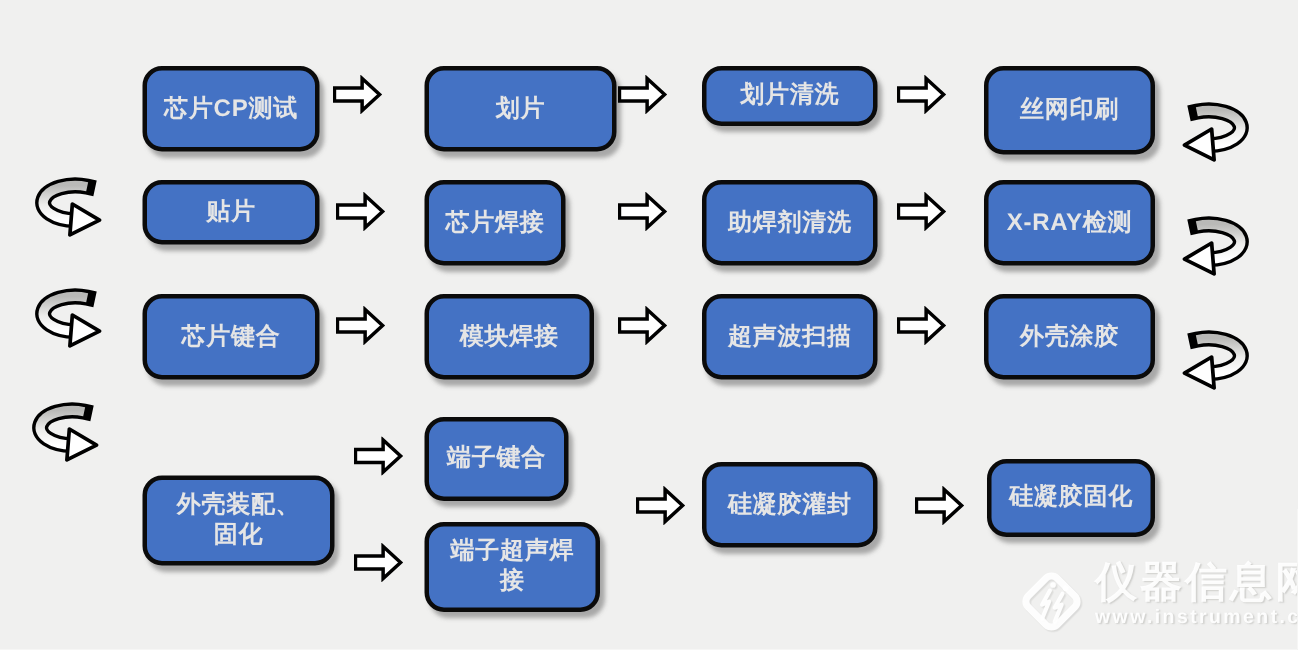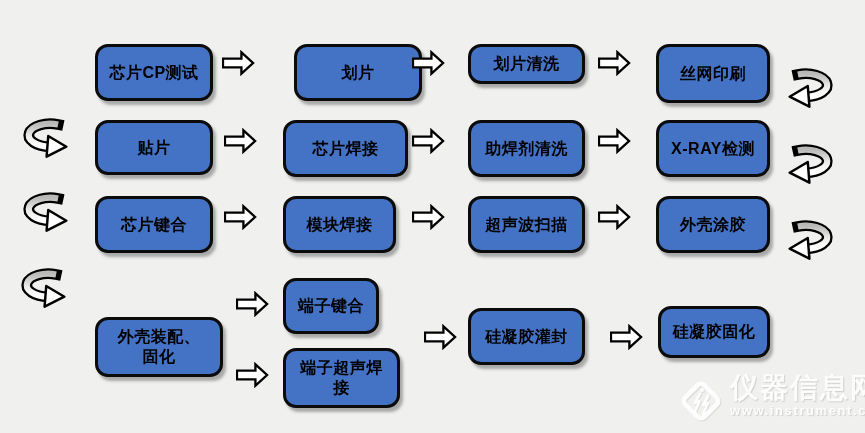--- a/index.html
+++ b/index.html
@@ -11,21 +11,21 @@
   .pbox {
     position:absolute;
     background:#4472c4;
     border:3.5px solid #0b0b0b;
     border-radius:13px;
     box-shadow:3px 4px 3px rgba(110,110,110,0.55);
     display:flex; align-items:center; justify-content:center;
     box-sizing:border-box;
   }
   .plabel {
-    color:#000000; font-weight:bold; font-size:16px;
+    color:#e5e5e5; font-weight:bold; font-size:16px;
     text-align:center; white-space:pre-line; line-height:1.25;
     letter-spacing:0.5px;
   }
   .barrow { position:absolute; width:33px; height:26px; }
   .loop { position:absolute; width:56px; height:48px; }
   .flip { transform:scaleX(-1); }
   .watermark {
     position:absolute; left:678px; top:374px;
     display:flex; align-items:flex-start; gap:6px;
     color:rgba(255,255,255,0.92);
@@ -62,34 +62,34 @@
         <path d="M29 17 l-5 9 4.5 -2 -4.5 11" fill="none" stroke="currentColor" stroke-width="2.6" stroke-linejoin="round" stroke-linecap="round"></path>
         <circle cx="23" cy="11.5" r="1.8" fill="currentColor"></circle>
         <circle cx="31" cy="13.5" r="1.8" fill="currentColor"></circle>
       </g>
     </defs>
   </svg>
 
   <div class="pbox" style="left:95px;top:44px;width:118px;height:57px">
     <span class="plabel">芯片CP测试</span>
   </div>
-  <div class="pbox" style="left:294px;top:44px;width:128px;height:57px">
+  <div class="pbox" style="left:283px;top:44px;width:128px;height:57px">
     <span class="plabel">划片</span>
   </div>
   <div class="pbox" style="left:468px;top:44px;width:117px;height:40px">
     <span class="plabel">划片清洗</span>
   </div>
   <div class="pbox" style="left:656px;top:44px;width:114px;height:59px">
     <span class="plabel">丝网印刷</span>
   </div>
 
-  <div class="pbox" style="left:95px;top:120px;width:118px;height:55px">
+  <div class="pbox" style="left:95px;top:120px;width:118px;height:43px">
     <span class="plabel">贴片</span>
   </div>
-  <div class="pbox" style="left:283px;top:120px;width:125px;height:57px">
+  <div class="pbox" style="left:283px;top:120px;width:94px;height:57px">
     <span class="plabel">芯片焊接</span>
   </div>
   <div class="pbox" style="left:656px;top:120px;width:114px;height:57px">
     <span class="plabel">X-RAY检测</span>
   </div>
   <div class="pbox" style="left:468px;top:120px;width:117px;height:57px">
     <span class="plabel">助焊剂清洗</span>
   </div>
 
   <div class="pbox" style="left:283px;top:196px;width:113px;height:57px">

